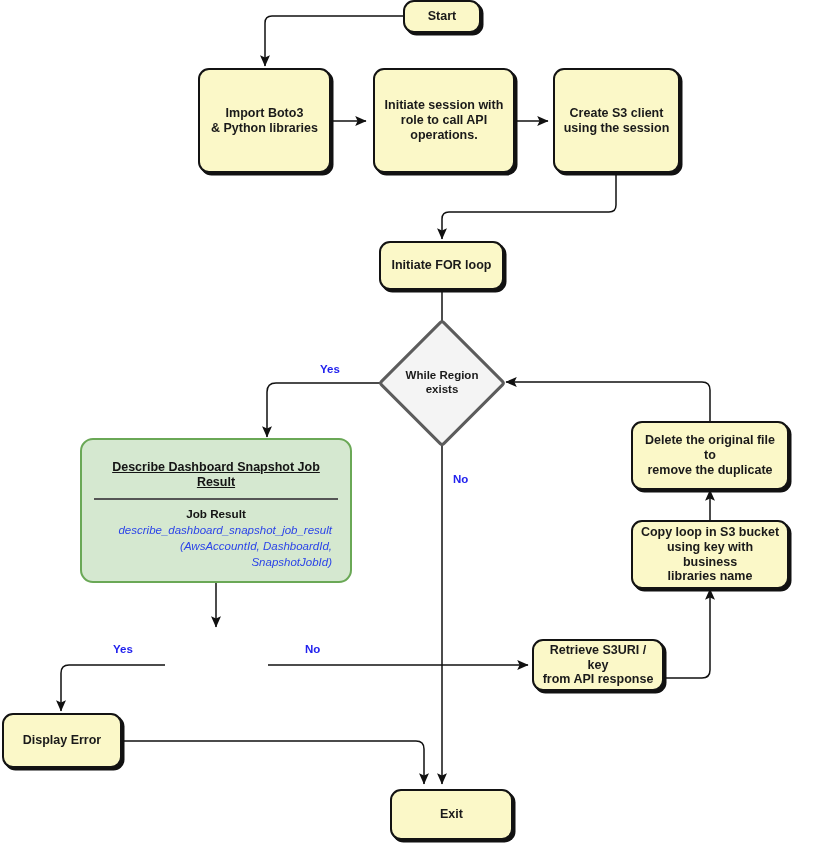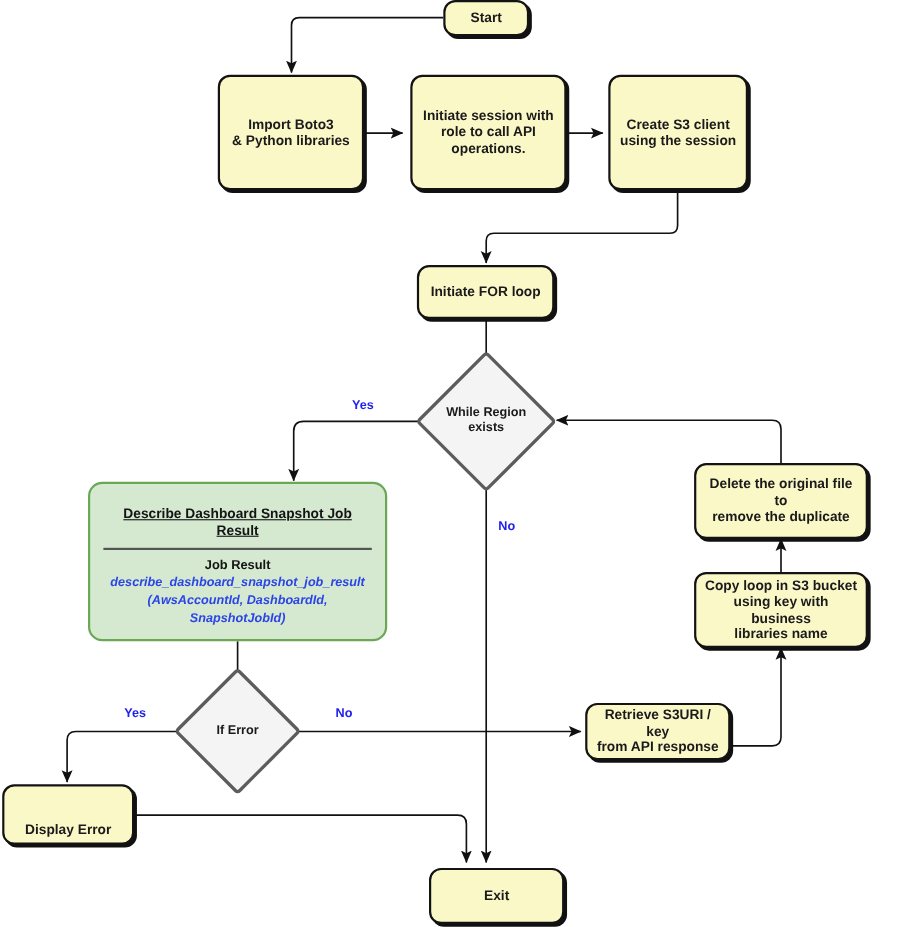--- a/index.html
+++ b/index.html
@@ -92,25 +92,26 @@
     text-align: center;
   }
   .greenbox .gb-line {
     font-size: 11.7px;
     font-weight: bold;
     color: #141414;
     line-height: 1.2;
   }
   .greenbox .gb-api {
     font-size: 11.5px;
-    font-weight: bold;
+    font-weight: normal;
     font-style: italic;
     color: #2b44e8;
     line-height: 1.22;
     margin-top: 2px;
+    text-align: right;
   }
   
   .elabel {
     position: absolute;
     color: #2222ee;
     font-weight: bold;
     font-size: 11.5px;
     font-family: "Liberation Sans", sans-serif;
     z-index: 4;
     white-space: nowrap;
@@ -200,26 +201,22 @@
   <div class="node greenbox" style="left:80px; top:438px; width:272px; height:145px;">
     <div class="gb-title">Describe Dashboard Snapshot Job Result</div>
     <div class="gb-body">
       <div class="gb-line">Job Result</div>
       <div class="gb-api">describe_dashboard_snapshot_job_result</div>
       <div class="gb-api">(AwsAccountId, DashboardId,</div>
       <div class="gb-api">SnapshotJobId)</div>
     </div>
   </div>
 
-  <div class="node diamond" style="left:162px; top:611px; width:108px; height:108px;">
-    <span class="dshape"></span>
-    <span class="dtext">If Error</span>
-  </div>
-
-  <div class="node box" style="left:2px; top:713px; width:120px; height:55px;align-items:flex-end;">
+
+  <div class="node box" style="left:2px; top:713px; width:120px; height:55px;">
     <span>Display Error</span>
   </div>
 
   <div class="node box" style="left:532px; top:639px; width:132px; height:52px;">
     <div>
       <div>Retrieve S3URI / key</div>
       <div>from API response</div>
     </div>
   </div>
 

